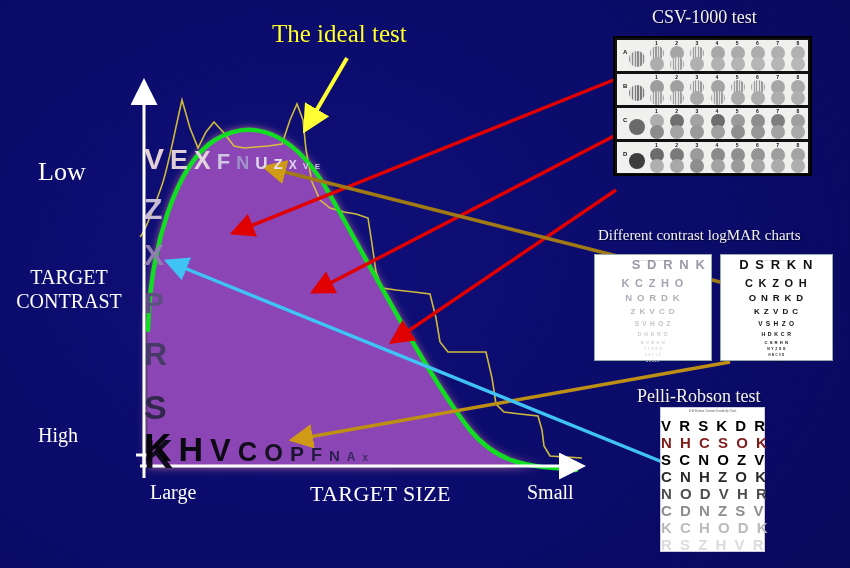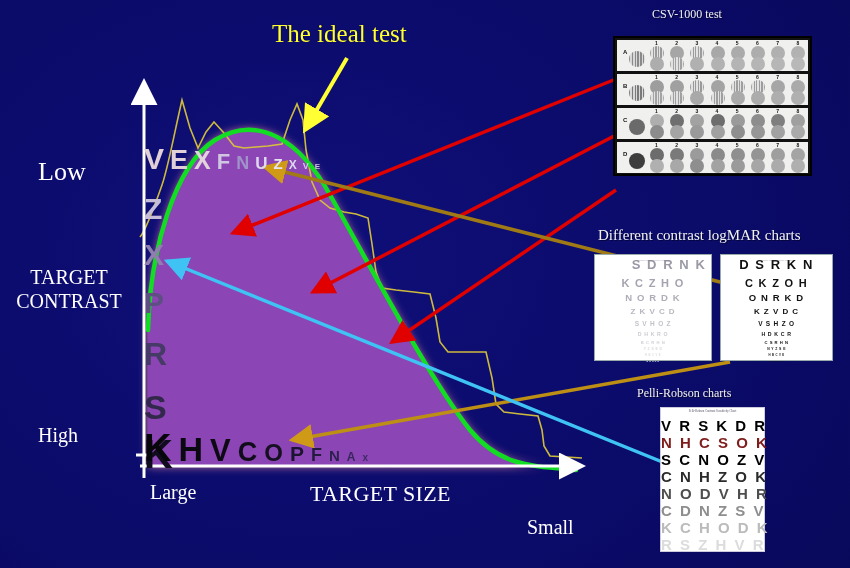--- a/index.html
+++ b/index.html
@@ -18,24 +18,24 @@
   
   .lbl{position:absolute;color:#fff;white-space:nowrap;}
   .title-ideal{
     left:272px;top:20px;font-size:25px;color:#ffff33;
     text-shadow:0 0 1px rgba(0,0,0,.6);
   }
   .ax-low{left:38px;top:157px;font-size:26px;}
   .ax-high{left:38px;top:424px;font-size:20px;}
   .ax-target{left:6px;top:265px;font-size:20px;text-align:center;width:126px;line-height:24px;}
   .ax-large{left:150px;top:481px;font-size:20px;}
-  .ax-small{left:527px;top:481px;font-size:20px;margin-top:35px;}
+  .ax-small{left:527px;top:481px;font-size:20px;}
   .ax-size{left:310px;top:481px;font-size:22px;letter-spacing:.4px;}
 
-  .cap{position:absolute;color:#f2f2f8;font-size:12px;white-space:nowrap;
+  .cap{position:absolute;color:#f2f2f8;font-size:18px;white-space:nowrap;
        text-shadow:1px 1px 0 rgba(0,0,0,.55);}
   .cap-csv{left:652px;top:7px;}
   .cap-logmar{left:598px;top:227px;font-size:15px;}
   .cap-pelli{left:637px;top:386px;}
 
   
   #letters{position:absolute;left:144px;top:140px;width:440px;height:330px;}
   .lrow{position:absolute;white-space:nowrap;font-family:"Liberation Sans",sans-serif;font-weight:bold;}
   .lrow span{display:inline-block;vertical-align:baseline;}
 
@@ -317,21 +317,21 @@
       <div class="lm-line" style="font-size: 9.5px; line-height: 14.825px; letter-spacing: 1.14px; color: rgb(17, 17, 17);">O N R K D</div>
       <div class="lm-line" style="font-size: 8px; line-height: 12.8px; letter-spacing: 0.96px; color: rgb(17, 17, 17);">K Z V D C</div>
       <div class="lm-line" style="font-size: 6.5px; line-height: 10.775px; letter-spacing: 0.78px; color: rgb(17, 17, 17);">V S H Z O</div>
       <div class="lm-line" style="font-size: 5.2px; line-height: 9.02px; letter-spacing: 0.624px; color: rgb(17, 17, 17);">H D K C R</div>
       <div class="lm-line" style="font-size: 4.2px; line-height: 7.67px; letter-spacing: 0.504px; color: rgb(17, 17, 17);">C S R H N</div>
       <div class="lm-line" style="font-size: 3.4px; line-height: 6.59px; letter-spacing: 0.408px; color: rgb(17, 17, 17);">N Y Z S E</div>
       <div class="lm-line" style="font-size: 2.8px; line-height: 5.78px; letter-spacing: 0.336px; color: rgb(17, 17, 17);">H B C V E</div>
       <div class="lm-line" style="font-size: 2.3px; line-height: 5.105px; letter-spacing: 0.276px; color: rgb(17, 17, 17);">R Z K D N</div>
     </div>
 
-  <div class="cap cap-pelli">Pelli-Robson charts</div>
+  <div class="cap cap-pelli">Pelli-Robson test</div>
   <div id="pelli">
       <div class="pr-head">Pelli-Robson  Contrast  Sensitivity  Chart</div>
       <div class="pr-row" style="color: rgb(0, 0, 0);">V R S K D R</div>
       <div class="pr-row" style="color: #7f1d1d;">N H C S O K</div>
       <div class="pr-row" style="color: #000000;">S C N O Z V</div>
       <div class="pr-row" style="color: rgb(43, 43, 43);">C N H Z O K</div>
       <div class="pr-row" style="color: rgb(78, 78, 78);">N O D V H R</div>
       <div class="pr-row" style="color: rgb(142, 142, 142);">C D N Z S V</div>
       <div class="pr-row" style="color: rgb(187, 187, 187);">K C H O D K</div>
       <div class="pr-row" style="color: rgb(220, 220, 220);">R S Z H V R</div>

